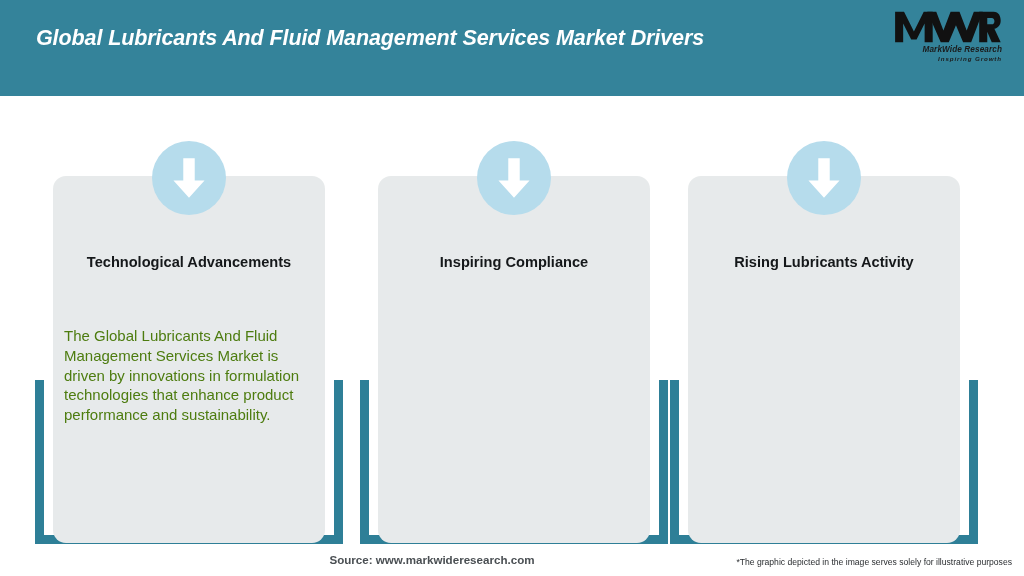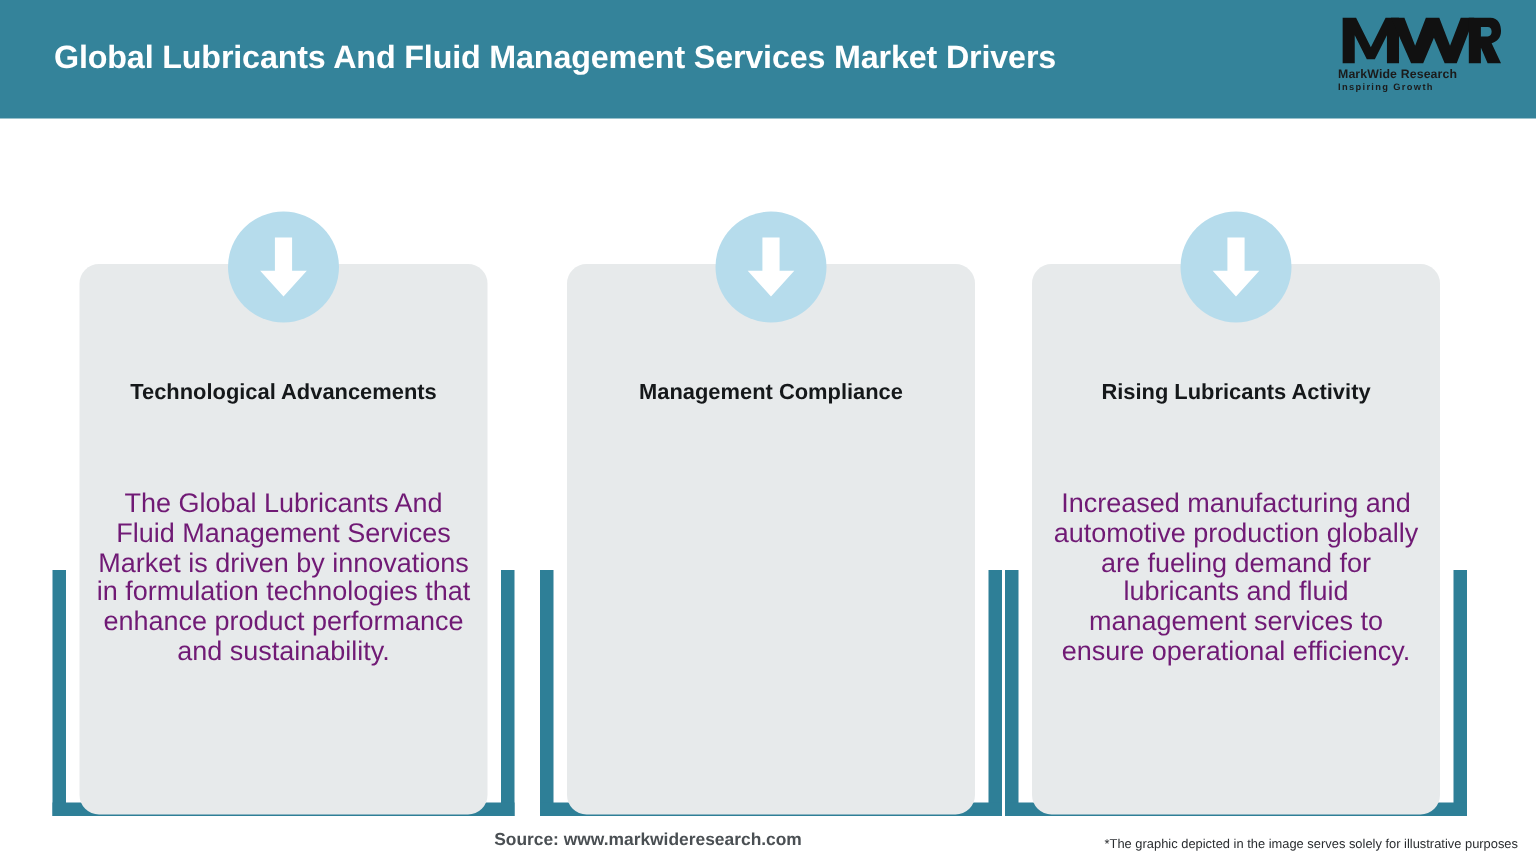--- a/index.html
+++ b/index.html
@@ -14,41 +14,42 @@
     overflow: hidden;
     position: relative;
   }
 
   
   .header {
     position: absolute;
     left: 0;
     top: 0;
     width: 1024px;
-    height: 79px;
+    height: 96px;
     background: #34839a;
     box-sizing: border-box;
+    font-style: italic;
   }
   .header-title {
     position: absolute;
     left: 36px;
     top: 26px;
     font-size: 21.5px;
     font-weight: bold;
     color: #ffffff;
     letter-spacing: -0.1px;
     white-space: nowrap;
   }
   .logo {
     position: absolute;
     right: 22px;
     top: 10px;
     width: 110px;
     height: 62px;
-    text-align: left;
+    text-align: right;
   }
   .logo-mark {
     display: block;
     width: 100%;
     height: 34px;
   }
   .logo-name {
     display: block;
     font-size: 8.2px;
     font-weight: bold;
@@ -131,24 +132,24 @@
     font-size: 14.6px;
     font-weight: bold;
     color: #15181a;
     line-height: 1.2;
   }
   .card-body {
     position: absolute;
     left: 11px;
     right: 11px;
     top: 150px;
-    font-size: 18px;
-    color: #701a75;
+    font-size: 15px;
+    color: #4d7c0f;
     line-height: 19.8px;
-    text-align: center;
+    text-align: left;
   }
 
   
   .badge {
     position: absolute;
     top: 41px;
     left: 50%;
     margin-left: -37px;
     width: 74px;
     height: 74px;
@@ -226,38 +227,37 @@
     </div>
   </div>
 
   <div class="card-slot s1">
     <div class="bracket">
       <div class="bar-l"></div>
       <div class="bar-r"></div>
       <div class="bar-b"></div>
     </div>
     <div class="card">
-      <div class="card-title">Management Compliance</div>
+      <div class="card-title">Inspiring Compliance</div>
     </div>
     <div class="badge">
       <svg viewBox="0 0 44 52" width="36" height="43" xmlns="http://www.w3.org/2000/svg" aria-hidden="true">
         <polygon points="15,2 29,2 29,29 41,29 22,50 3,29 15,29" fill="#ffffff"></polygon>
       </svg>
     </div>
   </div>
 
   <div class="card-slot s2">
     <div class="bracket">
       <div class="bar-l"></div>
       <div class="bar-r"></div>
       <div class="bar-b"></div>
     </div>
     <div class="card">
       <div class="card-title">Rising Lubricants Activity</div>
-      <div class="card-body">Increased manufacturing and automotive production globally are fueling demand for lubricants and fluid management services to ensure operational efficiency.</div>
     </div>
     <div class="badge">
       <svg viewBox="0 0 44 52" width="36" height="43" xmlns="http://www.w3.org/2000/svg" aria-hidden="true">
         <polygon points="15,2 29,2 29,29 41,29 22,50 3,29 15,29" fill="#ffffff"></polygon>
       </svg>
     </div>
   </div>
 
 </div>
 

